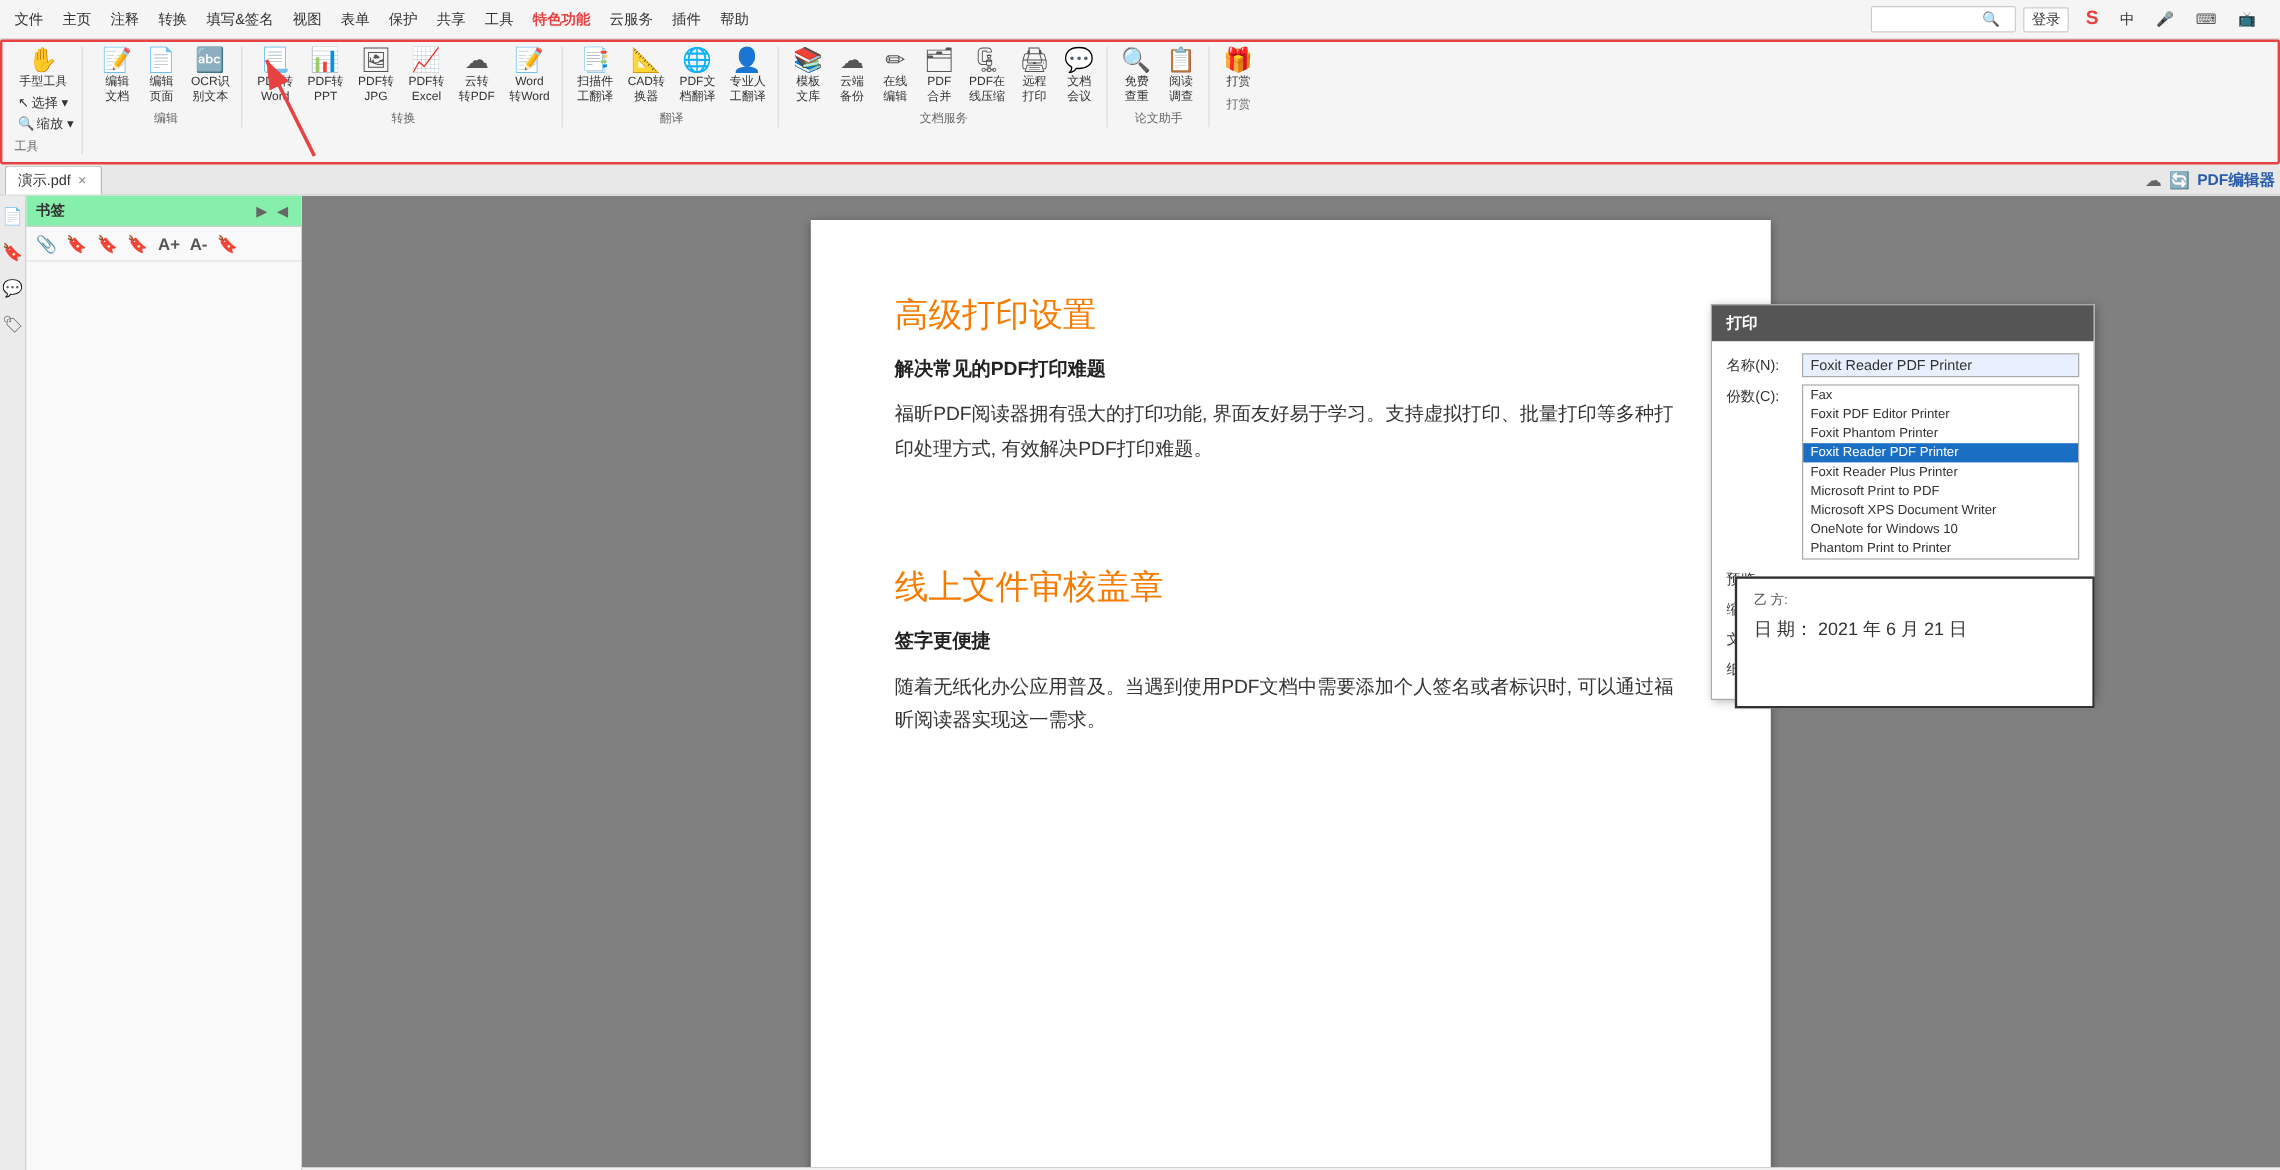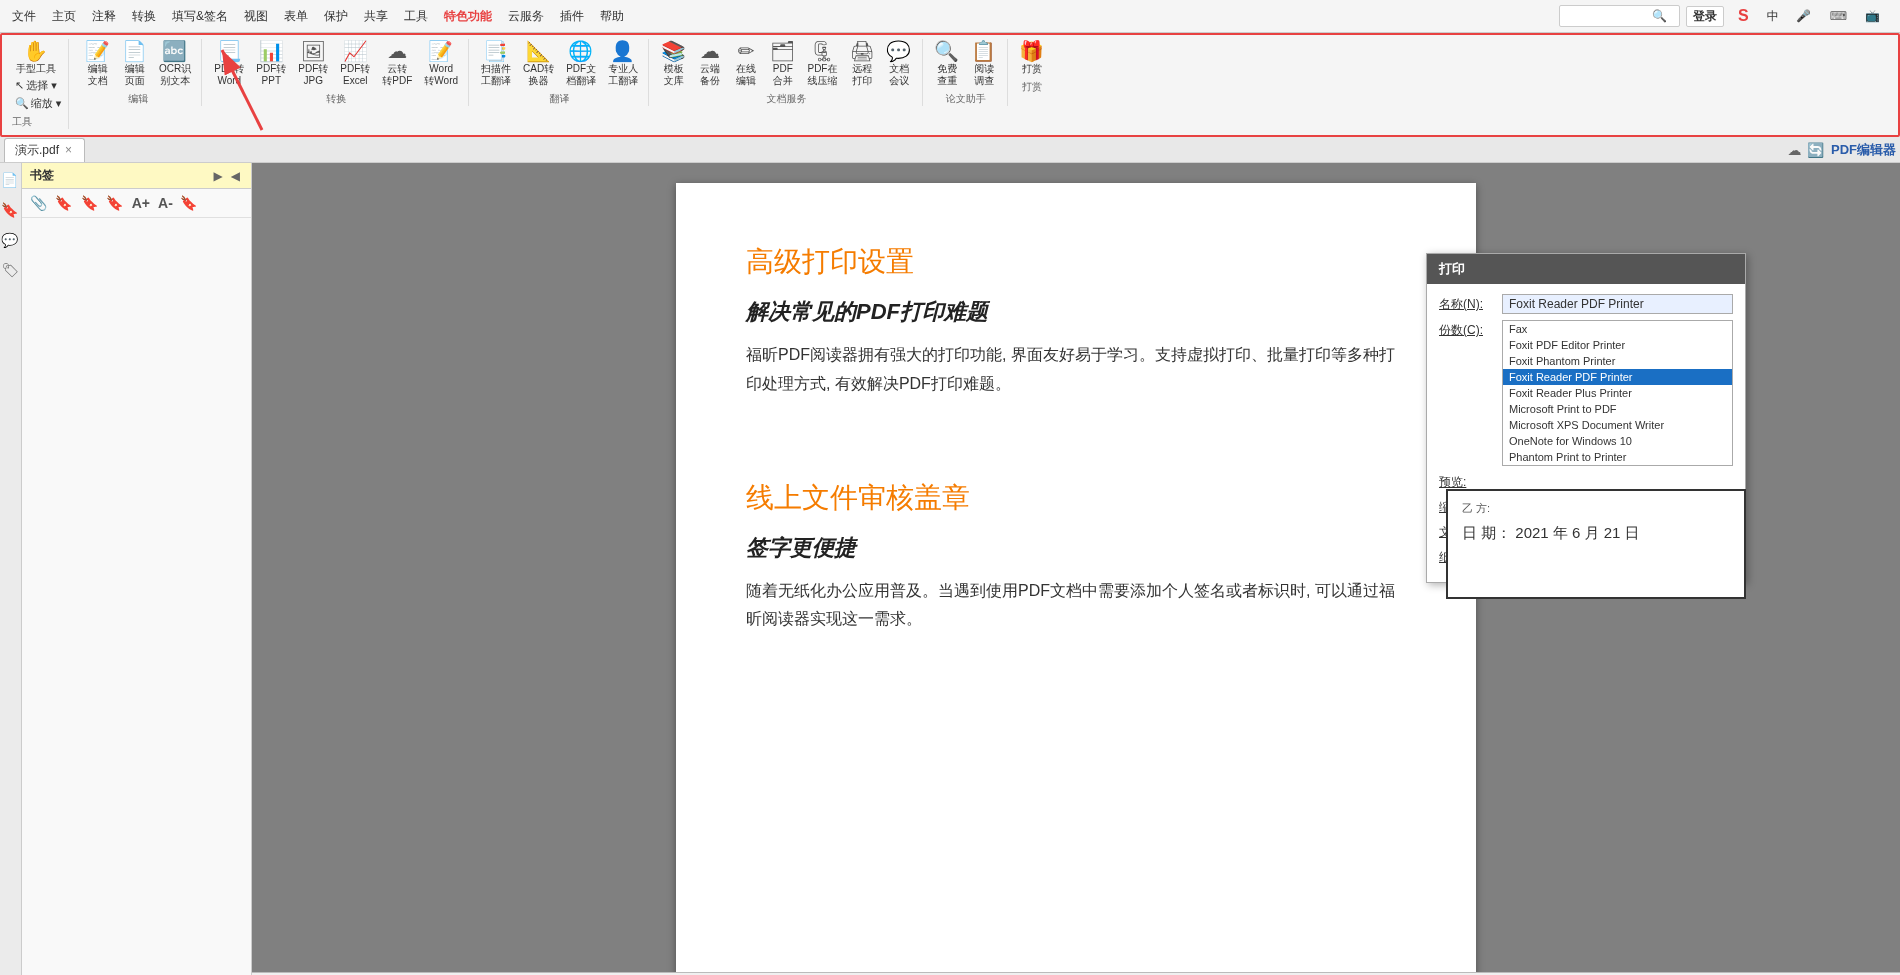--- a/index.html
+++ b/index.html
@@ -137,21 +137,21 @@
       background: #f9f9f9;
       border-right: 1px solid #ccc;
       display: flex;
       flex-direction: column;
     }
     .sidebar-header {
       display: flex;
       align-items: center;
       justify-content: space-between;
       padding: 4px 8px;
-      background: #fef9c3;
+      background: #86efac;
       border-bottom: 1px solid #ccc;
     }
     .sidebar-title {
       font-size: 12px;
       color: #333;
       font-weight: bold;
     }
     .sidebar-controls {
       display: flex;
       gap: 2px;
@@ -219,25 +219,24 @@
     }
 
     
     .section-title-orange {
       font-size: 28px;
       font-weight: normal;
       color: #f57c00;
       margin-bottom: 16px;
     }
     .section-subtitle {
-      font-size: 22px;
+      font-size: 16px;
       font-weight: bold;
       color: #222;
       margin-bottom: 14px;
-      font-style: italic;
     }
     .section-body {
       font-size: 16px;
       color: #333;
       line-height: 1.8;
       margin-bottom: 30px;
     }
     .section-block {
       margin-bottom: 40px;
     }
@@ -266,21 +265,20 @@
       display: flex;
       align-items: flex-start;
       margin-bottom: 6px;
       gap: 8px;
     }
     .print-label {
       font-size: 12px;
       color: #333;
       min-width: 55px;
       padding-top: 2px;
-      text-decoration: underline;
     }
     .print-input {
       flex: 1;
       border: 1px solid #aaa;
       padding: 2px 6px;
       font-size: 12px;
       background: #e8f0ff;
       color: #333;
     }
     .print-list {
@@ -386,21 +384,20 @@
       padding-right: 8px;
     }
     .login-btn {
       font-size: 12px;
       color: #333;
       cursor: pointer;
       padding: 1px 6px;
       border: 1px solid #ccc;
       border-radius: 2px;
       background: white;
-      font-weight: bold;
     }
     .search-box {
       display: flex;
       align-items: center;
       border: 1px solid #ccc;
       background: white;
       padding: 1px 4px;
       border-radius: 2px;
     }
     .search-input {

